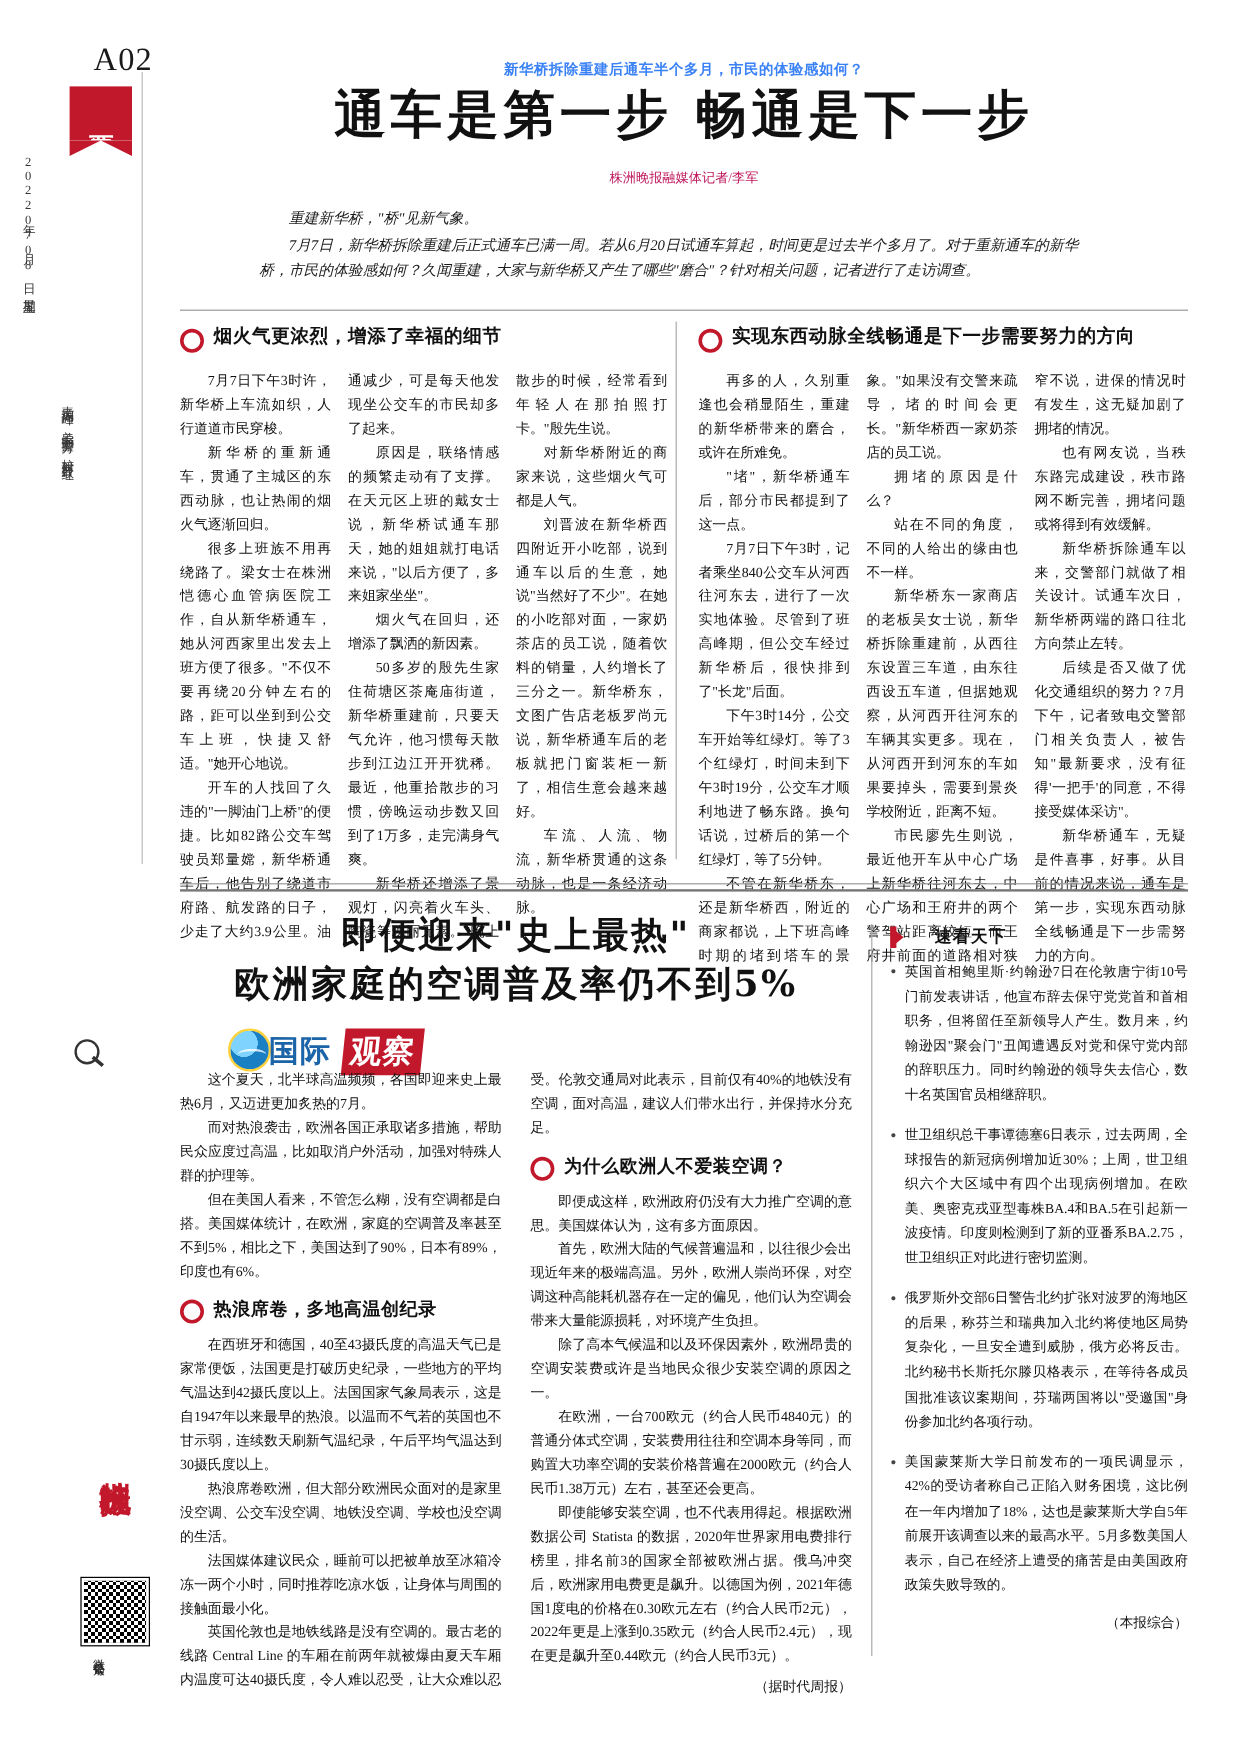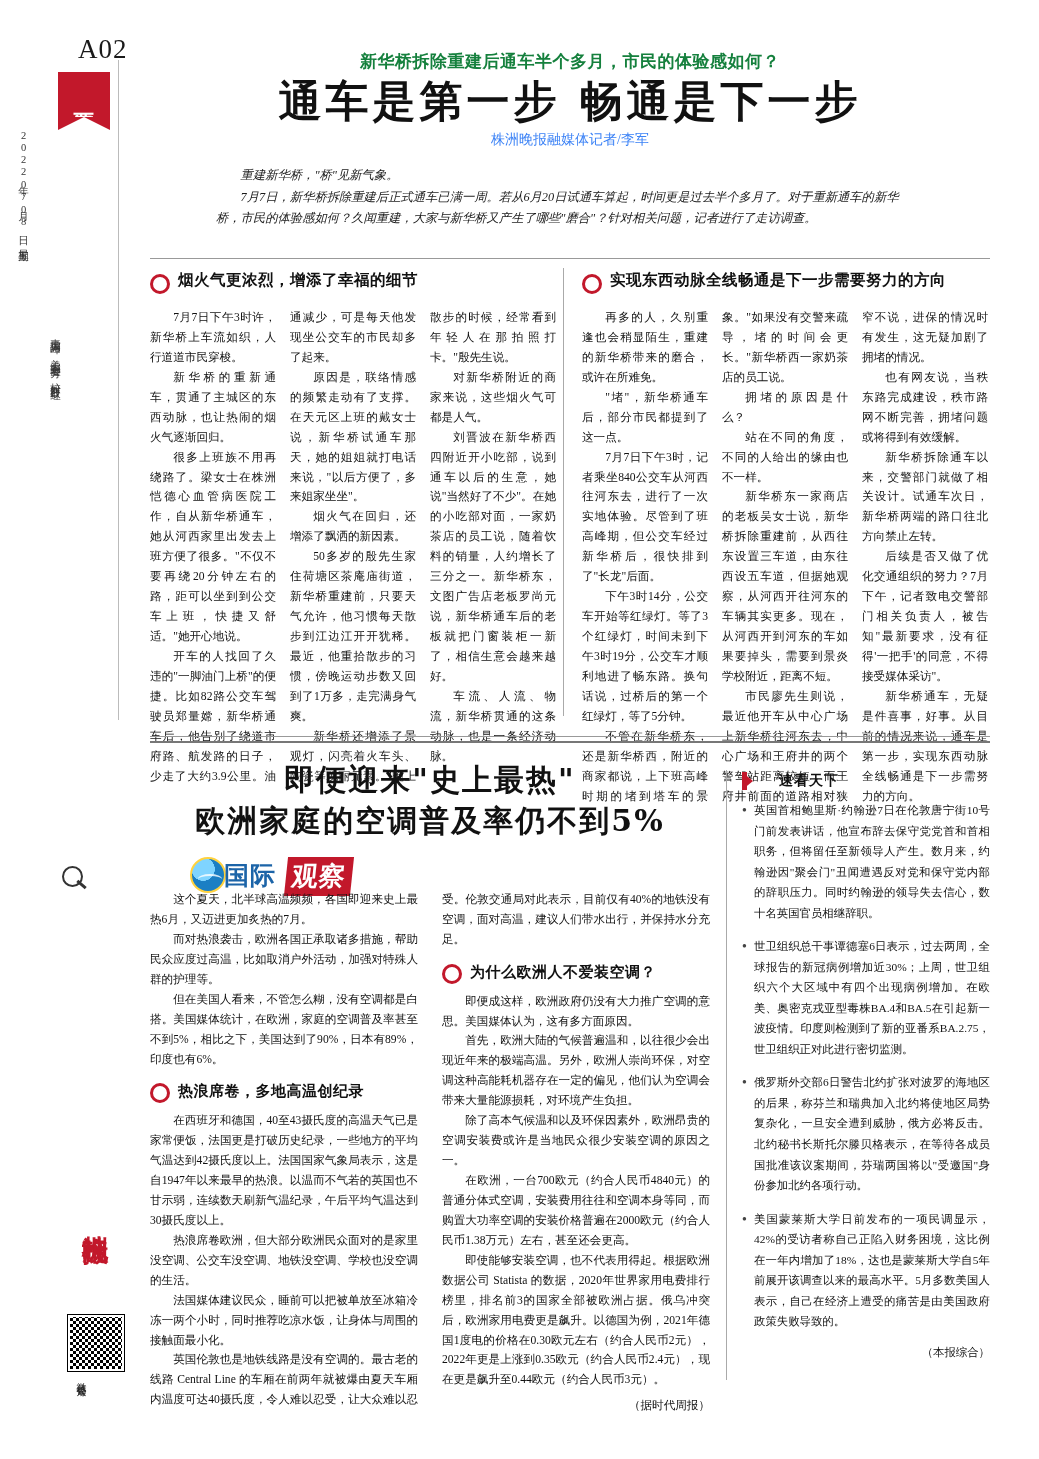--- a/index.html
+++ b/index.html
@@ -129,38 +129,39 @@
     letter-spacing: 1px;
   }
   
   .story1 {
     position: absolute;
     left: 150px; top: 50px;
     width: 840px;
   }
   .kicker {
     text-align: center;
-    font-size: 17px;
-    font-weight: bold;
-    color: #15803d;
+    font-size: 12px;
+    font-weight: bold;
+    color: #3b82f6;
     letter-spacing: 0.5px;
     font-family: "DejaVu Serif", serif;
   }
   .headline {
     text-align: center;
     font-size: 43px;
     font-weight: bold;
     color: #111;
     letter-spacing: 4px;
     font-family: "DejaVu Serif", serif;
   }
   .byline {
     text-align: center;
-    font-size: 14px;
-    color: #3b82f6;
+    font-size: 11px;
+    color: #be185d;
+    margin-top: 16px;
   }
   .lede {
     margin-top: 16px;
     margin-left: 66px;
     width: 700px;
     font-size: 12.3px;
     line-height: 1.75;
     font-style: italic;
     color: #1a1a1a;
   }

